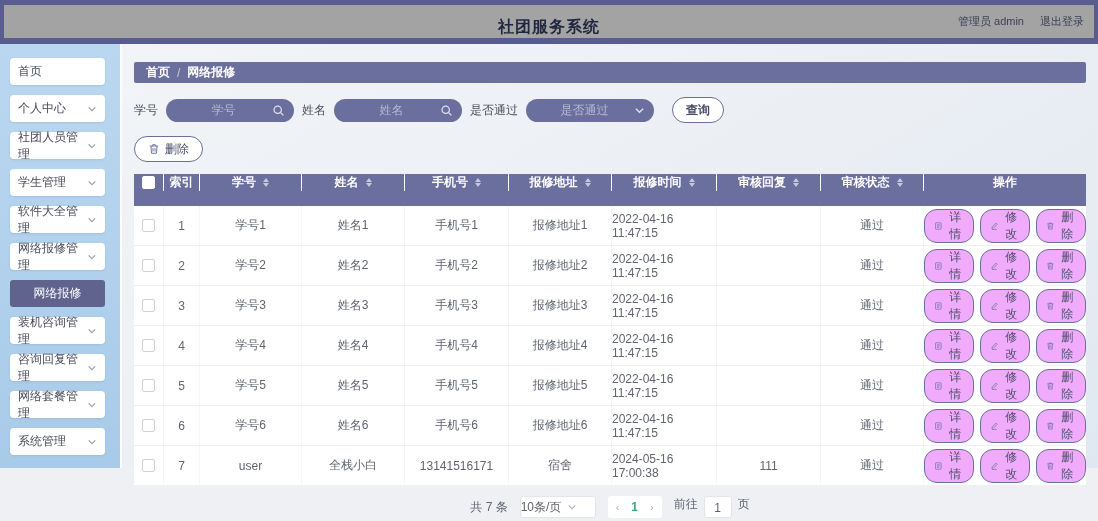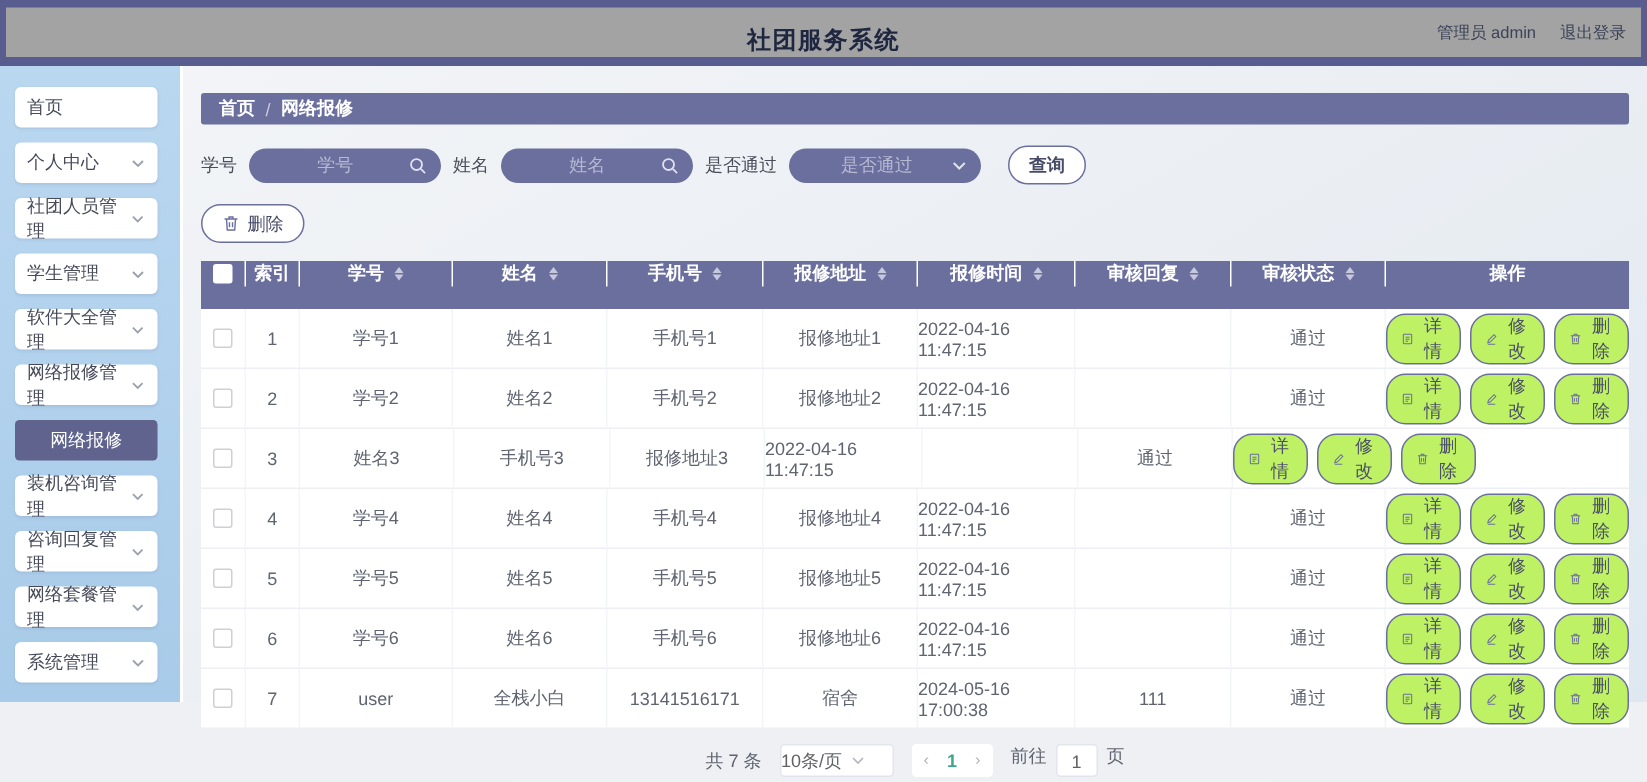--- a/index.html
+++ b/index.html
@@ -63,21 +63,21 @@
   .c4{width:104px;} .c5{width:103px;} .c6{width:105px;} .c7{width:104px;}
   .c8{width:103px;} .c9{width:162px;}
   .checkbox { width:13px; height:13px; border-radius:2px; background:#fff;
     border:1px solid #cdd0d8; cursor:pointer; }
   .thead .checkbox { border-color:#fff; }
   .sort { display:inline-flex; flex-direction:column; gap:1px; margin-left:3px; }
   .sort i { width:0; height:0; border-left:3.5px solid transparent;
     border-right:3.5px solid transparent; display:block; }
   .sort .up { border-bottom:4px solid #c6c8dd; }
   .sort .dn { border-top:4px solid #c6c8dd; }
-  .row-btn { height:25px; padding:16px 9px; background:#bef264; border:1px solid #6b6f9e;
+  .row-btn { height:25px; padding:16px 9px; background:#f0abfc; border:1px solid #6b6f9e;
     border-radius:13px; color:#4c5068; font-size:12px; display:inline-flex;
     align-items:center; gap:4px; cursor:pointer; }
   .actions-wrap { display:flex; gap:6px; justify-content:center; }
 
   
   .pagination { height:42px; display:flex; align-items:center; justify-content:center;
     gap:12px; font-size:12px; color:#5f6470; }
   .size-select { width:76px; height:22px; background:#fff; border:1px solid #e2e5ec;
     border-radius:3px; display:flex; align-items:center; 
     gap:6px; color:#606266; cursor:pointer; }
@@ -345,20 +345,21 @@
                   <span>删除</span>
                 </button>
       </span>
             </div>
           </div>
           <div class="tr">
             <div class="cell c0">
               <span class="checkbox"></span>
             </div>
             <div class="cell c1">3</div>
+            <div class="cell c2">学号3</div>
             <div class="cell c3">姓名3</div>
             <div class="cell c4">手机号3</div>
             <div class="cell c5">报修地址3</div>
             <div class="cell c6">2022-04-16 11:47:15</div>
             <div class="cell c7"></div>
             <div class="cell c8">通过</div>
             <div class="cell c9">
               <span class="actions-wrap">
         <button class="row-btn">
                   <svg width="12" height="12" viewBox="0 0 14 14">

